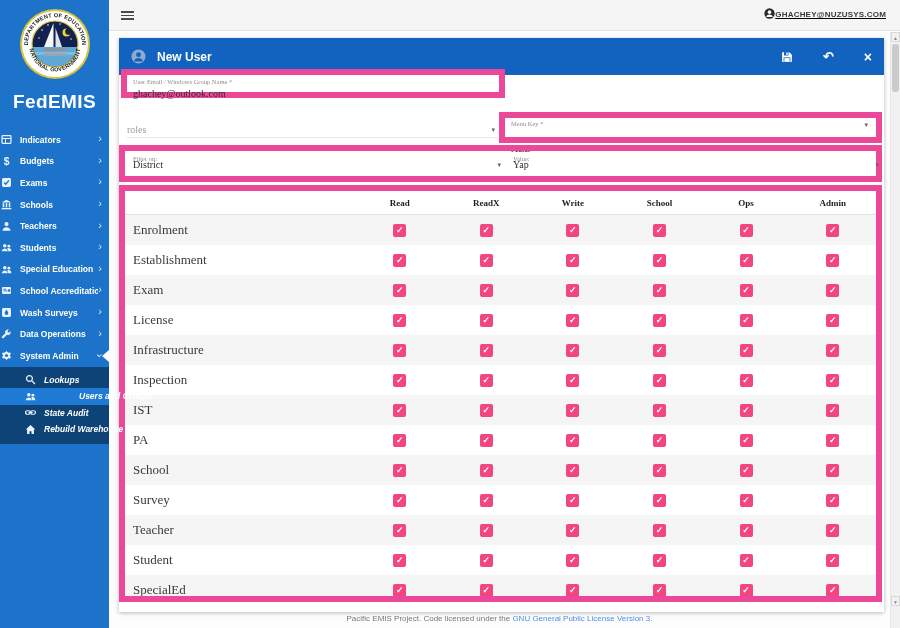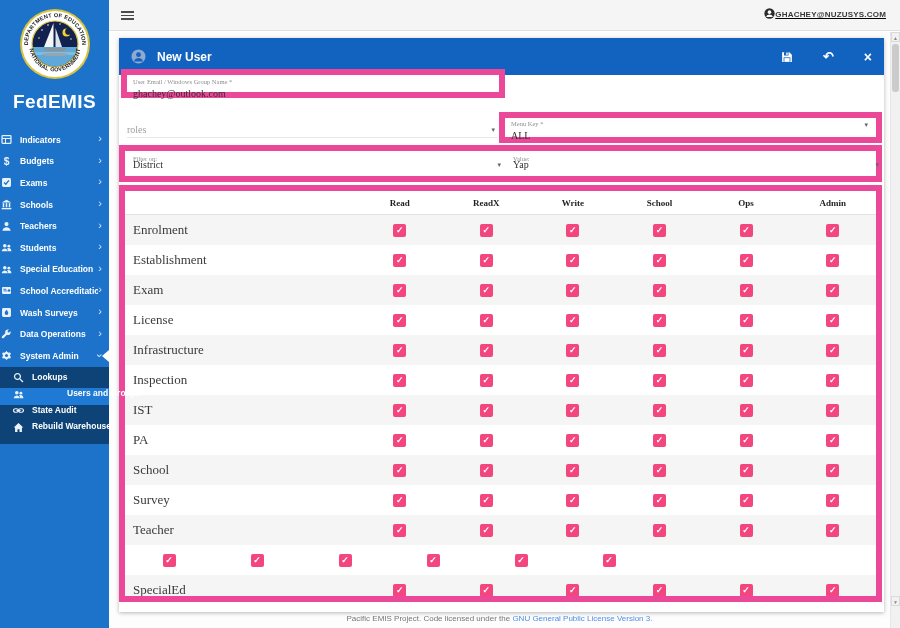--- a/index.html
+++ b/index.html
@@ -14,21 +14,21 @@
   .menu { margin-top:16px; }
   .side-item { position:relative; display:flex; align-items:center; height:21.6px; padding:0 7px 0 0; color:#fff; cursor:pointer; }
   .side-item .micon, .sub-item .micon { width:12px; height:12px; margin-right:8px; flex:none; display:flex; align-items:center; justify-content:center; color:#EAF2FC; }
   .micon svg { width:11px; height:11px; display:block; }
   .side-item .lbl { flex:1; font-size:8.5px; font-weight:bold; white-space:nowrap; overflow:hidden; }
   .side-item .chev { font-size:11px; line-height:1; color:#D8E7F8; transform:translateY(-1px); }
   .side-item .chev.exp { transform:rotate(90deg); }
   .wedge { position:absolute; right:0; top:50%; margin-top:-6px; width:0; height:0;
            border-top:6px solid transparent; border-bottom:6px solid transparent; border-right:7px solid #FDFDFD; }
   .submenu { background:#0D4377; padding:5px 0 6px 0; }
-  .sub-item { display:flex; align-items:flex-start; height:16.5px; padding:0 7px 0 12px; color:#fff; cursor:pointer; }
+  .sub-item { display:flex; align-items:center; height:16.5px; padding:0 7px 0 24px; color:#fff; cursor:pointer;font-style:italic; }
   .sub-item .lbl { font-size:8.5px; font-weight:bold; white-space:nowrap; }
   .sub-item.active { background:#1E7AD4;gap:35px; }
 
   
   .topbar { position:absolute; left:109px; top:0; width:791px; height:31px; background:#F5F5F5; border-bottom:1px solid #E0E0E0; z-index:2; }
   .hamburger { position:absolute; left:12px; top:11px; width:13px; height:9px; cursor:pointer; }
   .hamburger span { display:block; height:1.8px; background:#4a4a4a; margin-bottom:1.8px; }
   .account { position:absolute; right:14px; top:8px; display:flex; align-items:flex-end; cursor:pointer;text-decoration:underline; }
   .account .email { font-size:8px; font-weight:bold; color:#3A3A3A; letter-spacing:.2px; }
 
@@ -52,21 +52,21 @@
 
   .email-box { left:2px; top:31px; width:384px; height:29px; padding:3px 0 0 6px; }
   .email-box .fvalue { margin-top:3px; }
 
   .roles-field { position:absolute; left:8px; top:74px; width:370px; height:30px; }
   .roles-field .fph { position:absolute; left:0; bottom:7px; }
   .roles-field .darr { position:absolute; right:2px; bottom:8px; }
   .roles-field .uline { position:absolute; left:0; right:0; bottom:4px; }
 
   .menukey-box { left:380px; top:74px; width:383px; height:31px; padding:2px 0 0 6px; }
-  .menukey-box .fvalue { margin-top:3px; }
+  .menukey-box .fvalue { margin-top:16px; }
   .menukey-box .darr { position:absolute; right:8px; bottom:8px; }
 
   .row3-box { left:0; top:107px; width:763px; height:37px; }
   .row3-box .half { position:absolute; top:0; height:100%; }
   .h-left  { left:8px;  width:370px; }
   .h-right { left:388px; width:368px; }
   .row3-box .flabel { position:absolute; left:0; top:4px; }
   .row3-box .fvalue { position:absolute; left:0; bottom:6px; }
   .row3-box .darr   { position:absolute; right:2px; bottom:7px; }
 
@@ -613,20 +613,21 @@
               <div class="cbx">✓</div>
             </div>
             <div class="pcell">
               <div class="cbx">✓</div>
             </div>
             <div class="pcell">
               <div class="cbx">✓</div>
             </div>
           </div>
           <div class="prow">
+            <div class="pcell-label">Student</div>
             <div class="pcell">
               <div class="cbx">✓</div>
             </div>
             <div class="pcell">
               <div class="cbx">✓</div>
             </div>
             <div class="pcell">
               <div class="cbx">✓</div>
             </div>
             <div class="pcell">

